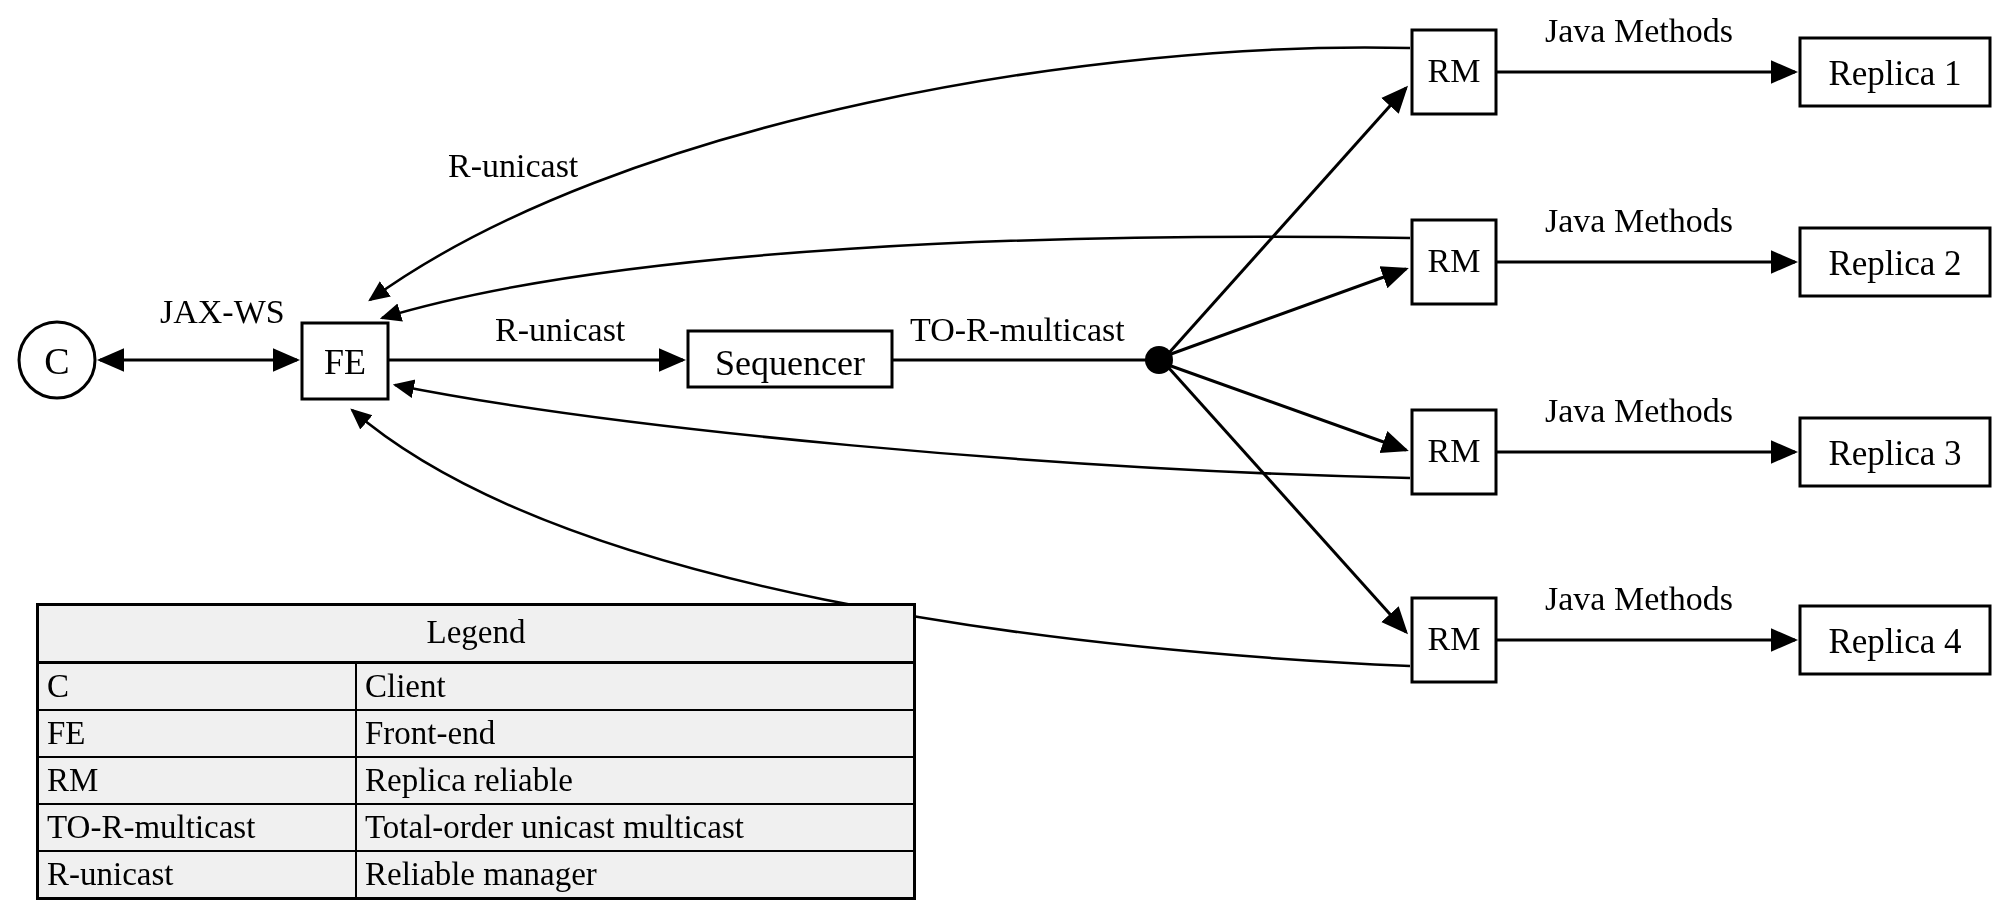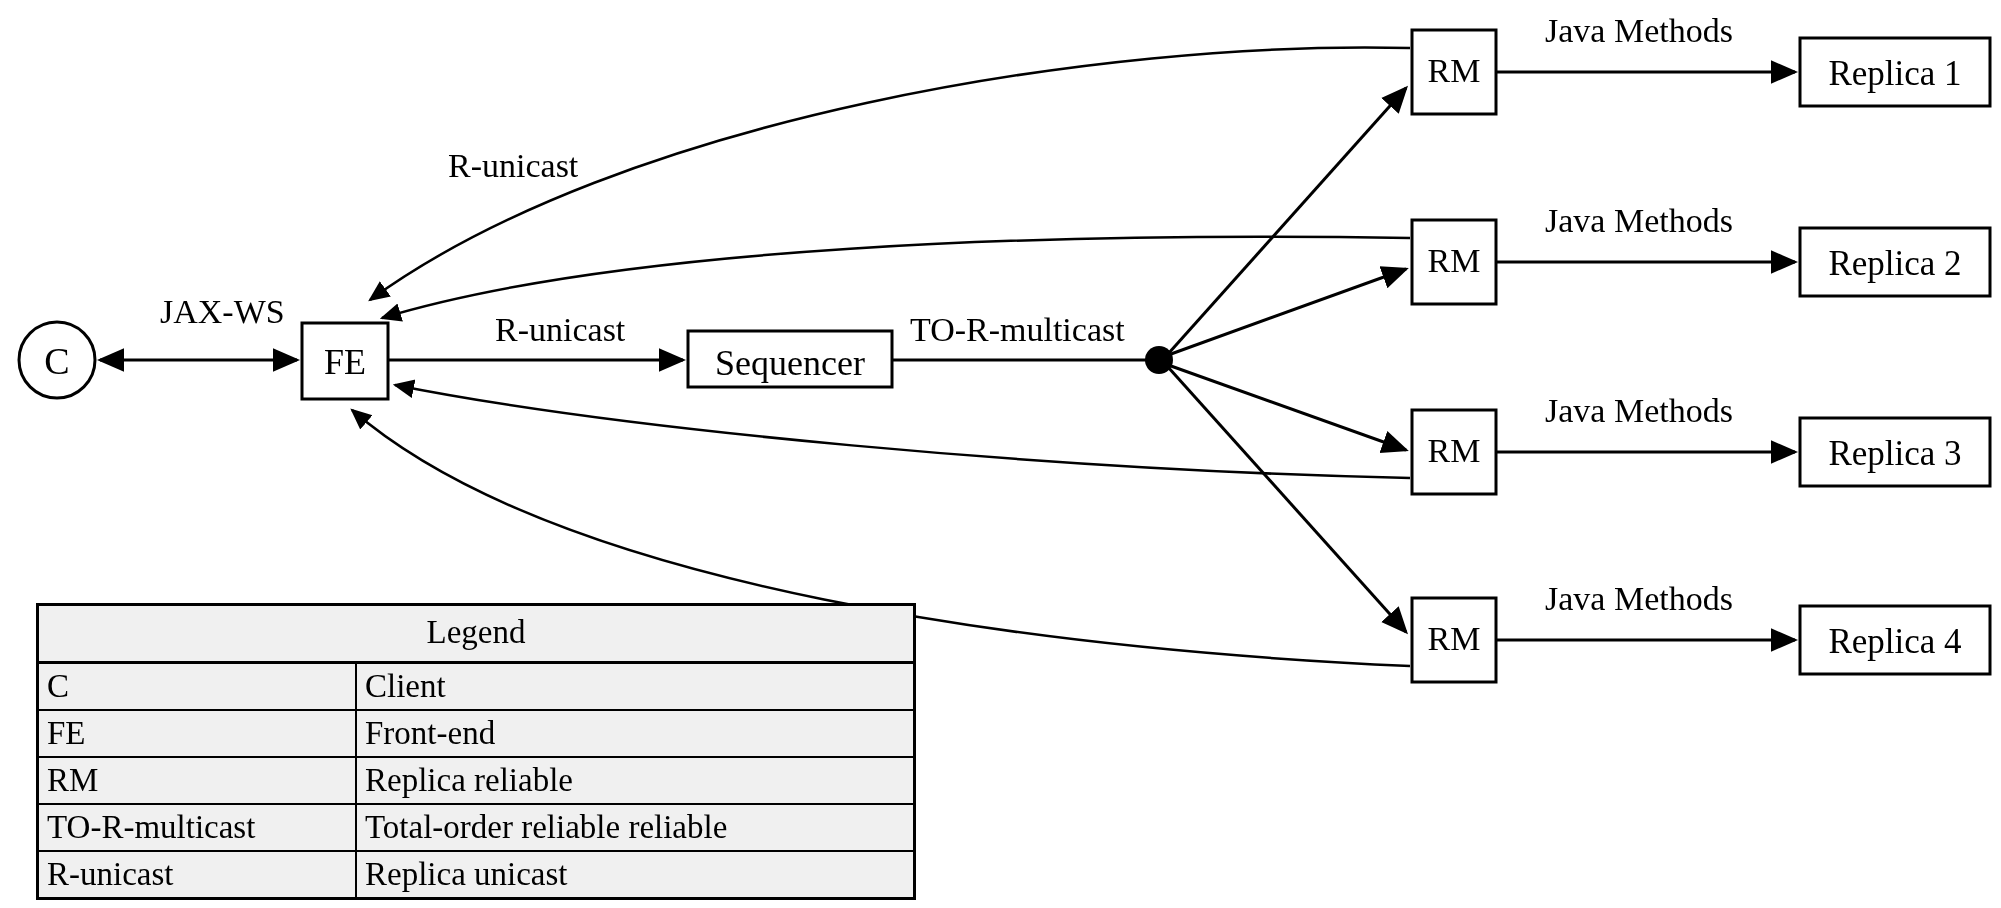--- a/index.html
+++ b/index.html
@@ -123,22 +123,22 @@
       <tr>
         <td class="k">FE</td>
         <td>Front-end</td>
       </tr>
       <tr>
         <td class="k">RM</td>
         <td>Replica reliable</td>
       </tr>
       <tr>
         <td class="k">TO-R-multicast</td>
-        <td>Total-order reliable reliable</td>
+        <td>Total-order unicast multicast</td>
       </tr>
       <tr>
         <td class="k">R-unicast</td>
-        <td>Replica unicast</td>
+        <td>Reliable manager</td>
       </tr>
     </tbody>
   </table>
 
 </div>
 
 </body></html>

